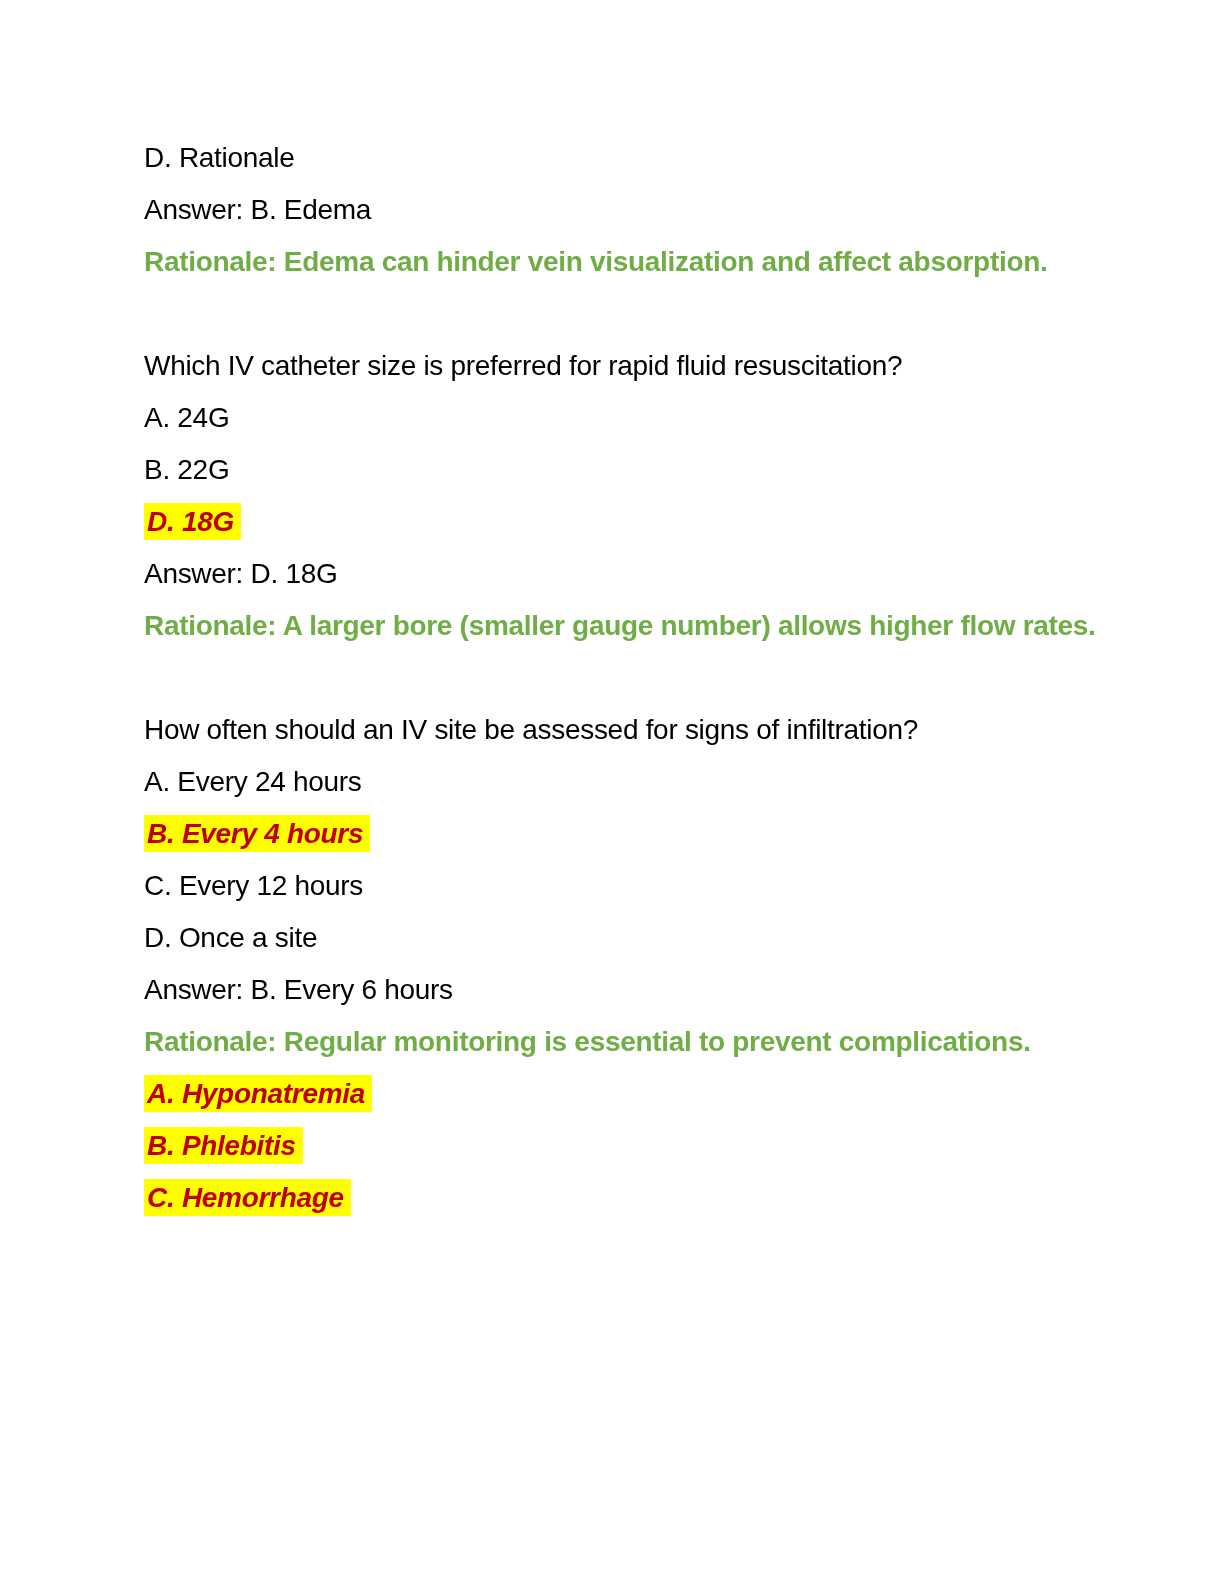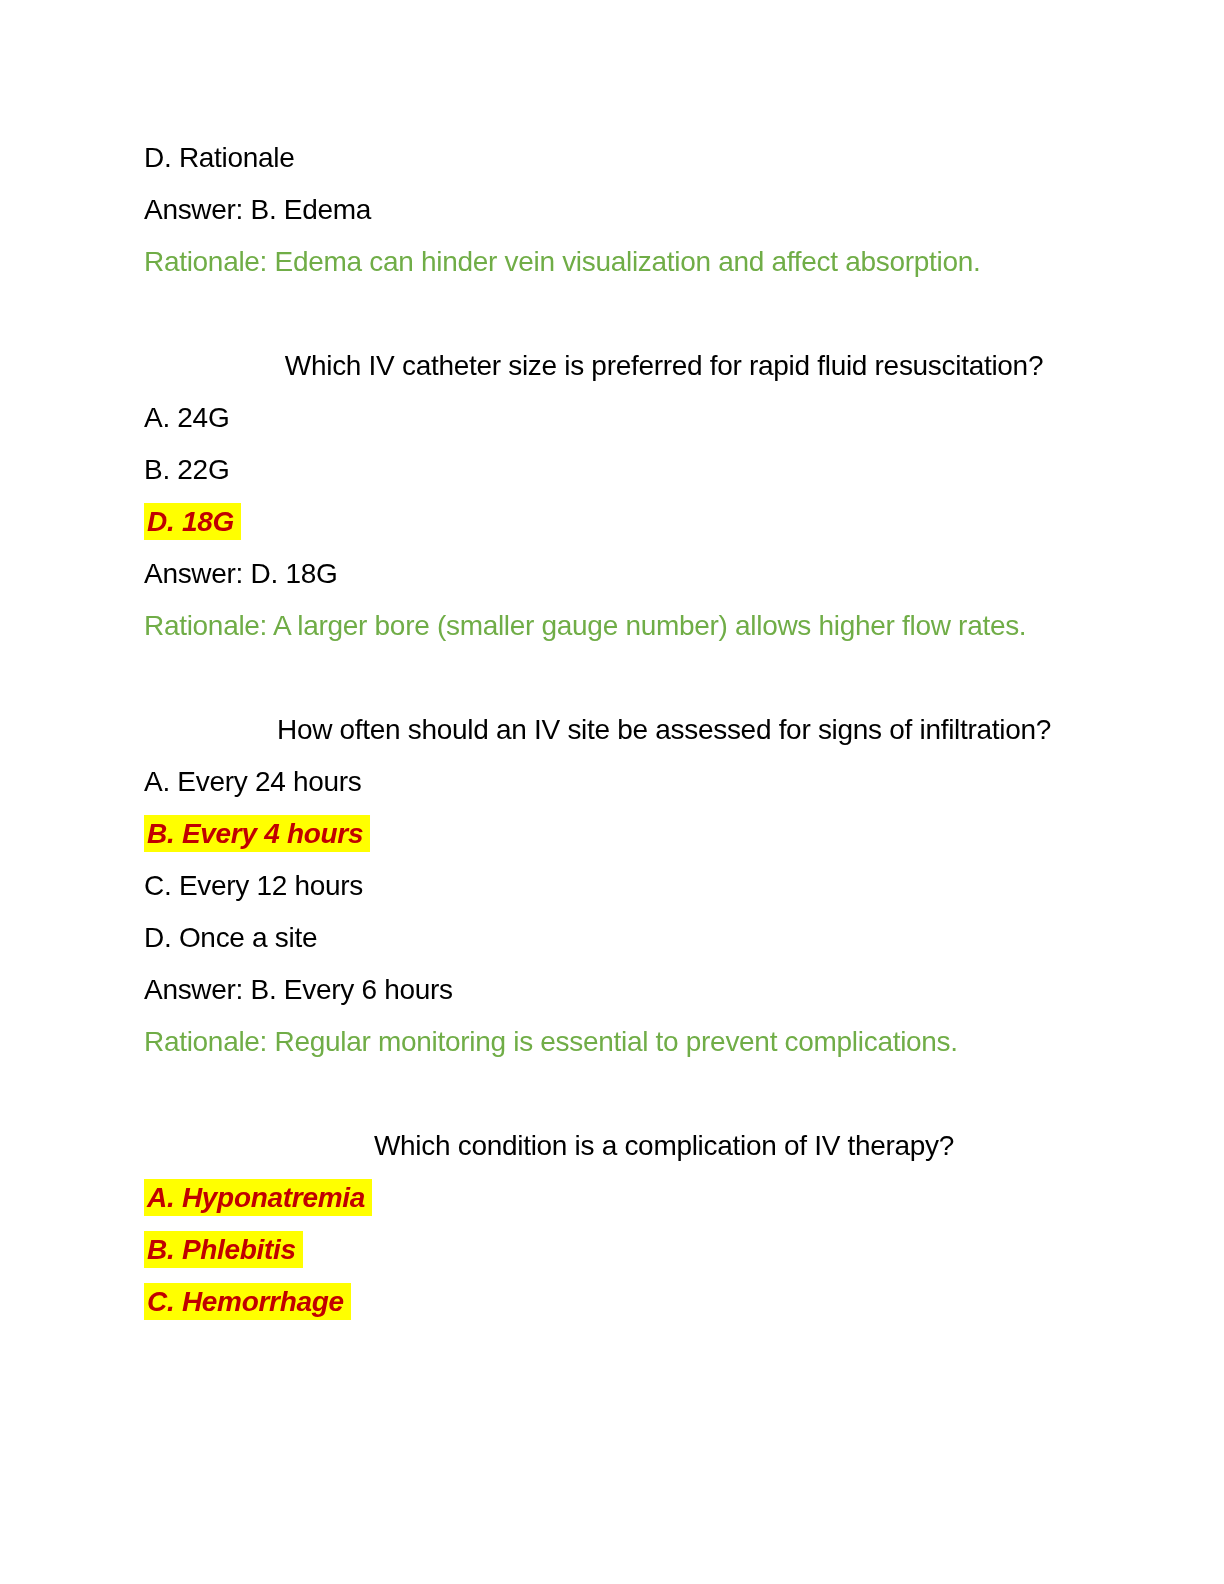--- a/index.html
+++ b/index.html
@@ -25,28 +25,27 @@
     font-family: "Liberation Sans", "DejaVu Sans", sans-serif;
     font-size: 28px;
     line-height: 33px;
     letter-spacing: -0.3px;
     color: var(--text, #000000);
     white-space: nowrap;
   }
   
   .section-start {
     margin-top: 71px;
-    text-align: center;
   }
   .txt.s-plain {
     color: var(--text, #000000);
   }
   .txt.s-rationale {
     color: var(--rationale-green, #70AD47);
-    font-weight: normal;
+    font-weight: bold;
   }
   .txt.s-highlight {
     background: var(--highlight-yellow, #ffff00);
     color: var(--correct-red, #c00000);
     font-weight: bold;
     font-style: italic;
     padding: 3px 7px 3px 3px;
   }
 </style>
 </head>
@@ -67,19 +66,18 @@
     <p class="line"><span class="txt s-rationale">Rationale: A larger bore (smaller gauge number) allows higher flow rates.</span></p>
 
     <p class="line section-start"><span class="txt s-plain">How often should an IV site be assessed for signs of infiltration?</span></p>
     <p class="line"><span class="txt s-plain">A. Every 24 hours</span></p>
     <p class="line"><span class="txt s-highlight">B. Every 4 hours</span></p>
     <p class="line"><span class="txt s-plain">C. Every 12 hours</span></p>
     <p class="line"><span class="txt s-plain">D. Once a site</span></p>
     <p class="line"><span class="txt s-plain">Answer: B. Every 6 hours</span></p>
     <p class="line"><span class="txt s-rationale">Rationale: Regular monitoring is essential to prevent complications.</span></p>
 
-    <p class="line section-start"><span class="txt s-plain">Which condition is a complication of IV therapy?</span></p>
     <p class="line"><span class="txt s-highlight">A. Hyponatremia</span></p>
     <p class="line"><span class="txt s-highlight">B. Phlebitis</span></p>
     <p class="line"><span class="txt s-highlight">C. Hemorrhage</span></p>
 
   </div>
 </div>
 
 </body></html>

